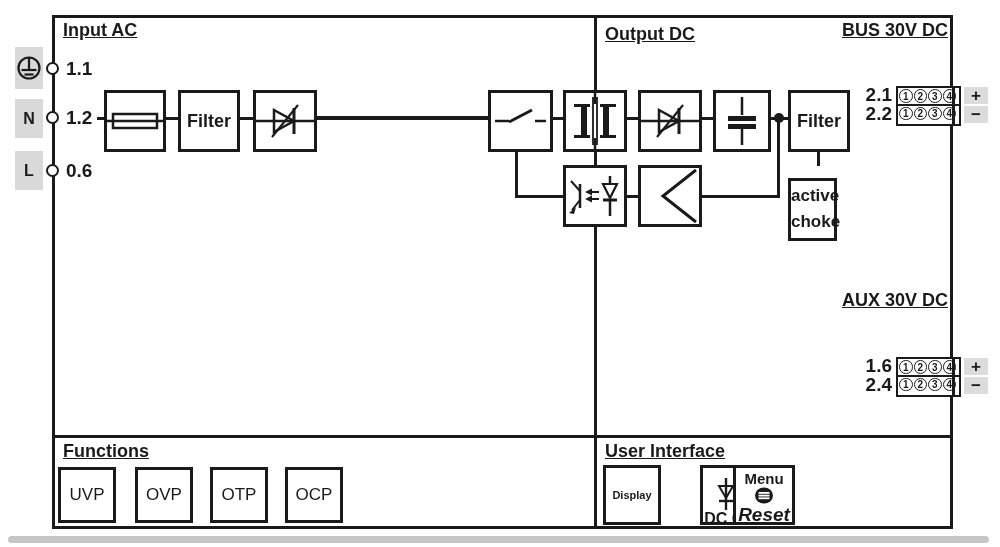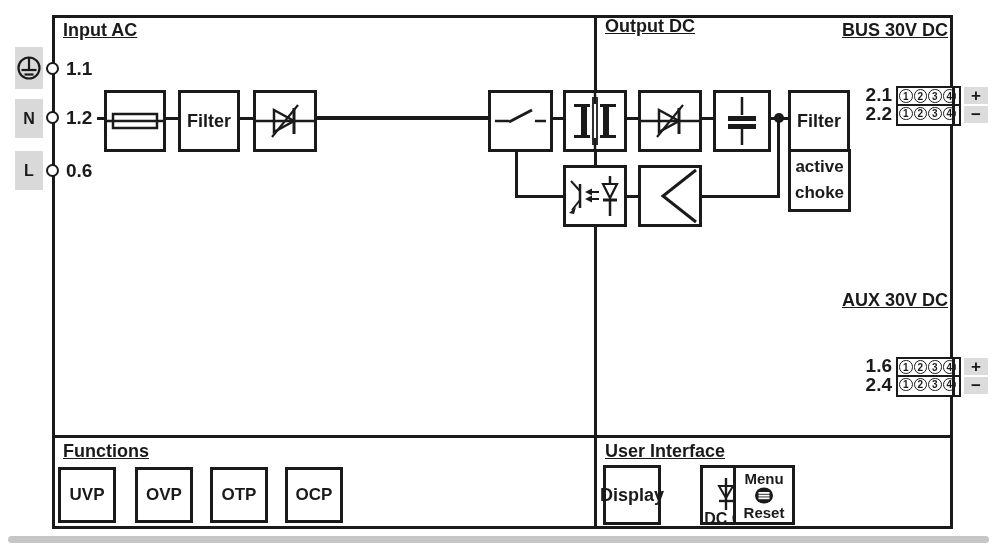--- a/index.html
+++ b/index.html
@@ -12,42 +12,42 @@
   .hdr { position:absolute; font-size:18px; font-weight:bold; white-space:nowrap;text-decoration:underline; }
   .graybx { position:absolute; background:#d9d9d9; display:flex; align-items:center; justify-content:center; font-size:16px; font-weight:bold; }
   .termc { position:absolute; width:13px; height:13px; border:2.5px solid #1a1a1a; border-radius:50%; background:#fff; }
   .tnum { position:absolute; font-size:19px; font-weight:bold; white-space:nowrap; }
   .ctext { display:flex; align-items:center; justify-content:center; font-size:18px; font-weight:bold; }
   .pinblk { position:absolute; left:896px; width:65px; height:40px; border:2.5px solid #1a1a1a; background:#fff; }
   .pin-row { display:flex; align-items:center; height:16.2px; padding:0 1px; }
   .pin-row + .pin-row { border-top:2.5px solid #1a1a1a; }
   .pin { width:13.5px; height:13.5px; border:1.8px solid #1a1a1a; border-radius:50%; font-size:10px; display:flex; align-items:center; justify-content:center; flex:none; margin-right:1px; background:#fff; }
   .pol { position:absolute; left:964px; width:24px; height:17px; background:#dcdcdc; font-size:17px; display:flex; align-items:center; justify-content:center; }
-  .fnbox { position:absolute; border:3px solid #1a1a1a; display:flex; align-items:center; justify-content:center; font-size:17px; font-weight:bold; background:#fff; }
+  .fnbox { position:absolute; border:3px solid #1a1a1a; display:flex; align-items:center; justify-content:center; font-size:17px; font-weight:normal; background:#fff; }
   .choke { font-size:17px; line-height:26px; text-align:center; padding-top:2px; }
   .uibox { position:absolute; border:3px solid #1a1a1a; background:#fff; display:flex; flex-direction:column; align-items:center; justify-content:space-between; }
   .dot { position:absolute; width:10px; height:10px; border-radius:50%; background:#1a1a1a; }
   .shadowbar { position:absolute; left:8px; top:536px; width:981px; height:7px; border-radius:3.5px; background:#c6c6c6; }
   svg { display:block; }
   .stroke { stroke:#1a1a1a; fill:none; }
   .fill { fill:#1a1a1a; stroke:none; }
 </style>
 </head>
 <body>
 
 <div class="stage">
 
   <div class="mainbox"></div>
   <div class="wire" style="left:593.5px; top:15px; width:3px; height:75px;"></div>
   <div class="wire" style="left:593.5px; top:152px; width:3px; height:13px;"></div>
   <div class="wire" style="left:593.5px; top:227px; width:3px; height:302px;"></div>
   <div class="wire" style="left:52px; top:435px; width:901px; height:3px;"></div>
 
   <div class="hdr" style="left:63px; top:20px;">Input AC</div>
-  <div class="hdr" style="left:605px; top:16px;text-align:center;">Output DC</div>
+  <div class="hdr" style="left:605px; top:24px;text-align:center;">Output DC</div>
   <div class="hdr" style="left:800px; top:20px; width:148px; text-align:right;">BUS 30V DC</div>
   <div class="hdr" style="left:800px; top:290px; width:148px; text-align:right;">AUX 30V DC</div>
 
   <div class="graybx" style="left:15px; top:47px; width:28px; height:42px;">
     <span>
       <svg width="28" height="40" viewBox="0 0 28 40">
         <circle class="stroke" cx="14" cy="20" r="10.5" stroke-width="2.2"></circle>
         <line class="stroke" x1="14" y1="10" x2="14" y2="21" stroke-width="2.2"></line>
         <line class="stroke" x1="6.5" y1="22" x2="21.5" y2="22" stroke-width="2.2"></line>
         <line class="stroke" x1="9.5" y1="26.5" x2="18.5" y2="26.5" stroke-width="2.2"></line>
@@ -166,21 +166,21 @@
       </svg>
     </span>
   </div>
   <div class="box" style="left:638px; top:165px; width:64px; height:62px;">
     <span>
       <svg width="58" height="56" viewBox="0 0 58 56">
         <polyline class="stroke" points="55,2 22,28 55,54" stroke-width="3"></polyline>
       </svg>
     </span>
   </div>
-  <div class="box choke" style="left:788px; top:149px; width:63px; height:63px;">
+  <div class="box choke" style="left:788px; top:178px; width:49px; height:63px;">
     <div>active</div>
     <div>choke</div>
   </div>
 
   <div class="tnum" style="left:850px; top:84px; width:42px; text-align:right;">2.1</div>
   <div class="tnum" style="left:850px; top:103px; width:42px; text-align:right;">2.2</div>
   <div class="pinblk" style="top:86px;">
     <div class="pin-row">
       <span class="pin">1</span>
       <span class="pin">2</span>
@@ -219,21 +219,21 @@
   <div class="pol" style="top:377px;">−</div>
 
   <div class="hdr" style="left:63px; top:441px;">Functions</div>
   <div class="fnbox" style="left:58px;  top:467px; width:58px; height:56px;">UVP</div>
   <div class="fnbox" style="left:210px; top:467px; width:58px; height:56px;">OTP</div>
   <div class="fnbox" style="left:135px; top:467px; width:58px; height:56px;">OVP</div>
   <div class="fnbox" style="left:285px; top:467px; width:58px; height:56px;">OCP</div>
 
   <div class="hdr" style="left:605px; top:441px;">User Interface</div>
   <div class="uibox" style="left:603px; top:465px; width:58px; height:60px; justify-content:center;">
-    <span style="font-size:18px;">Display</span>
+    <span style="font-size:11px;">Display</span>
   </div>
   <div class="uibox" style="left:700px; top:465px; width:60px; height:60px; padding:10px 0 1px;">
     <span>
       <svg width="34" height="32" viewBox="0 0 34 32">
         <line class="stroke" x1="13" y1="0" x2="13" y2="32" stroke-width="2.4"></line>
         <polygon class="stroke" points="6,8 20,8 13,20" stroke-width="2" fill="#fff"></polygon>
         <line class="stroke" x1="6" y1="23" x2="20" y2="23" stroke-width="2.4"></line>
         <line class="stroke" x1="32" y1="3" x2="23" y2="10" stroke-width="2"></line>
         <polygon class="fill" points="20,12 26,7 27.5,10.5"></polygon>
         <line class="stroke" x1="33" y1="12" x2="26" y2="17" stroke-width="2"></line>
@@ -245,17 +245,17 @@
   <div class="uibox" style="left:733px; top:465px; width:62px; height:60px; padding:2px 0;">
     <span style="font-size:15px;">Menu</span>
     <span>
       <svg width="20" height="17" viewBox="0 0 20 17">
         <ellipse class="fill" cx="10" cy="8.5" rx="9" ry="8"></ellipse>
         <rect x="4.5" y="5" width="11" height="1.8" fill="#fff"></rect>
         <rect x="4.5" y="7.7" width="11" height="1.8" fill="#fff"></rect>
         <rect x="4.5" y="10.4" width="11" height="1.8" fill="#fff"></rect>
       </svg>
     </span>
-    <span style="font-size:15px;">Reset</span>
+    <span style="font-size:19px;font-style:italic;">Reset</span>
   </div>
 
   <div class="shadowbar"></div>
 </div>
 
 </body></html>

